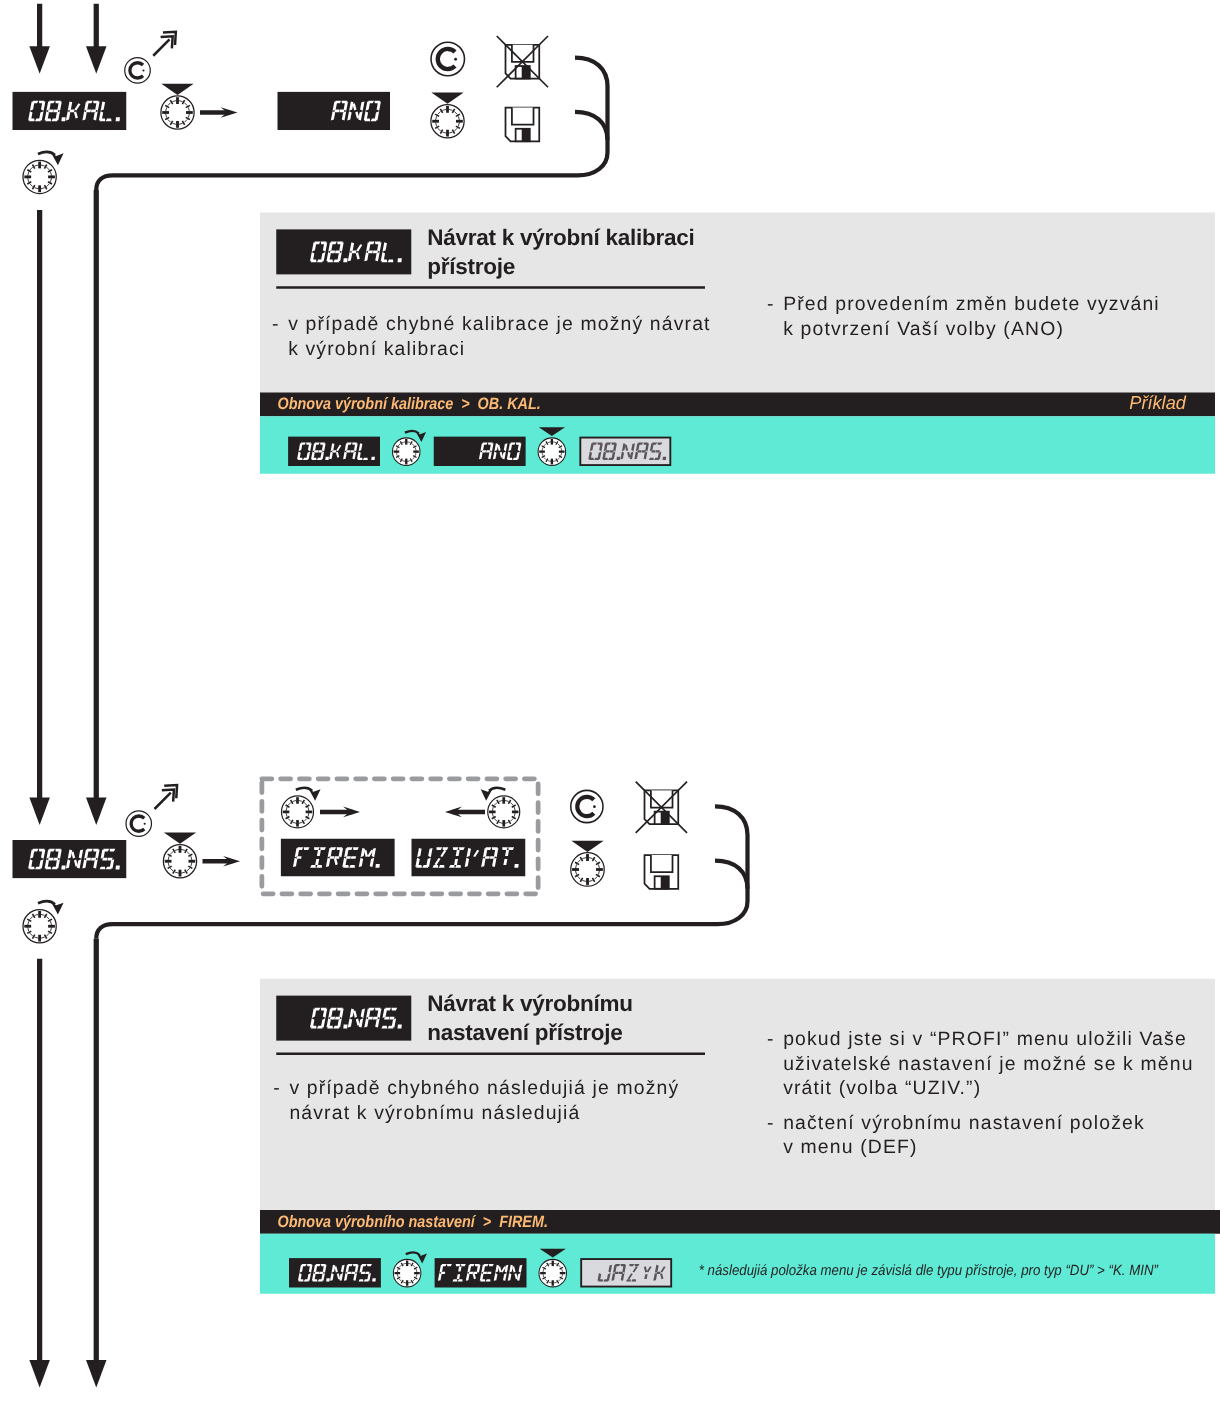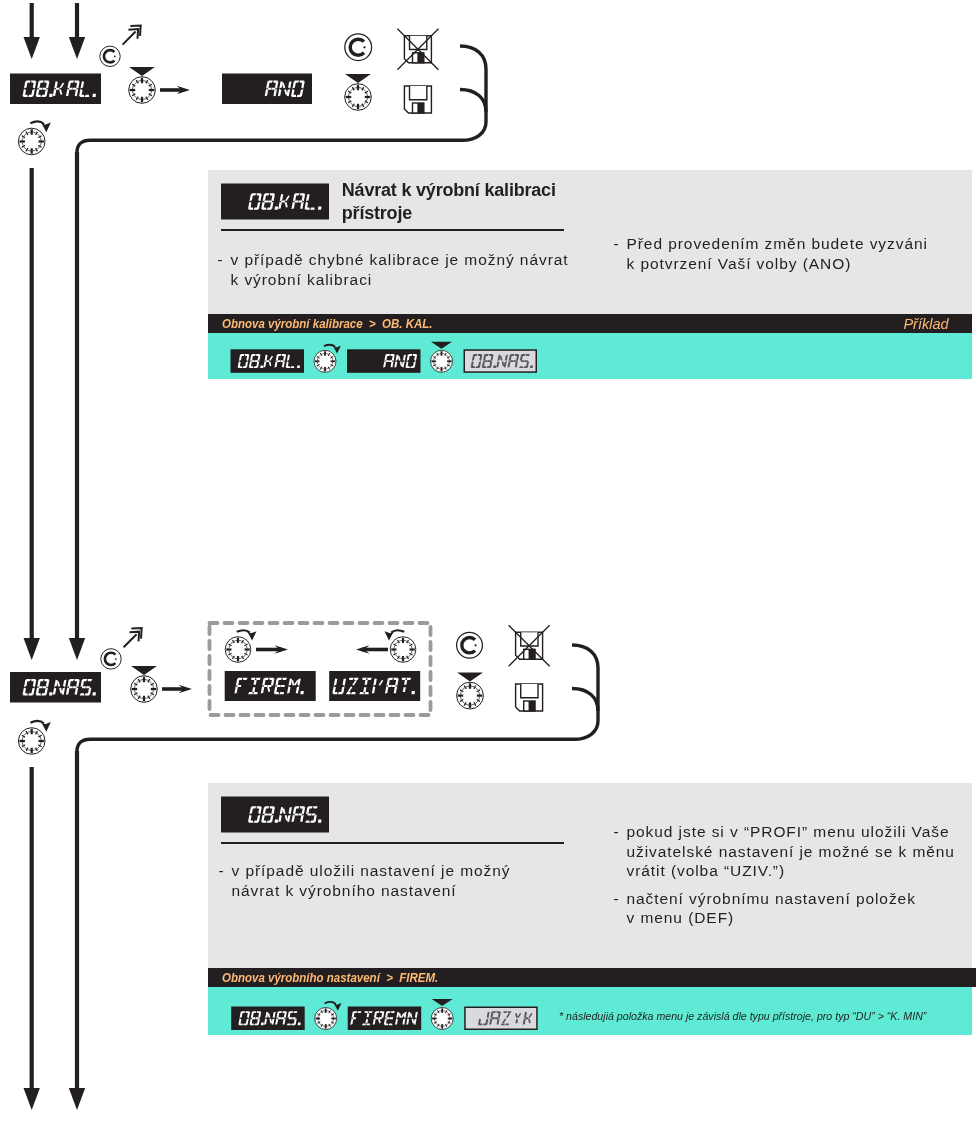--- a/index.html
+++ b/index.html
@@ -974,29 +974,33 @@
               <polygon points="14.1,69.5 48.5,69.5 48.5,90.5 14.1,90.5" fill="#fff"></polygon>
               <polygon points="51.5,69.5 85.9,69.5 85.9,90.5 51.5,90.5" fill="#fff"></polygon>
               <polygon points="79,92 100,81.5 100,153.7 79,147.4" fill="#fff"></polygon>
               <polygon points="12.6,139 42.2,139 48.5,160 6.3,160" fill="#fff"></polygon>
               <polygon points="57.8,139 87.4,139 93.7,160 51.5,160" fill="#fff"></polygon>
             </g>
             <rect x="110.87" y="36.62" width="3.14" height="3.14" fill="#fff" transform="skewX(-6) translate(3.3074999999999997,0)"></rect>
           </g>
         </g>
       </svg>
+      <div class="panel-title" style="left: 133.8px; top: 9px;">
+        <div>Návrat k výrobnímu</div>
+        <div>nastavení přístroje</div>
+      </div>
       <div class="hdr-rule" style="left: 13px; top: 58.8px; width: 343px;"></div>
       <div class="bullets" style="left: 10.5px; top: 78px;">
         <div class="row">
           <span class="dash">-</span>
-          <span>v případě uložili nastavení je možný</span>
+          <span>v případě chybného následujiá je možný</span>
         </div>
         <div class="row">
           <span class="dash"></span>
-          <span>návrat k výrobního nastavení</span>
+          <span>návrat k výrobnímu následujiá</span>
         </div>
       </div>
       <div class="bullets" style="left: 405.5px; top: 39px;">
         <div class="row">
           <span class="dash">-</span>
           <span>pokud jste si v “PROFI” menu uložili Vaše</span>
         </div>
         <div class="row">
           <span class="dash"></span>
           <span>uživatelské nastavení je možné se k měnu</span>

